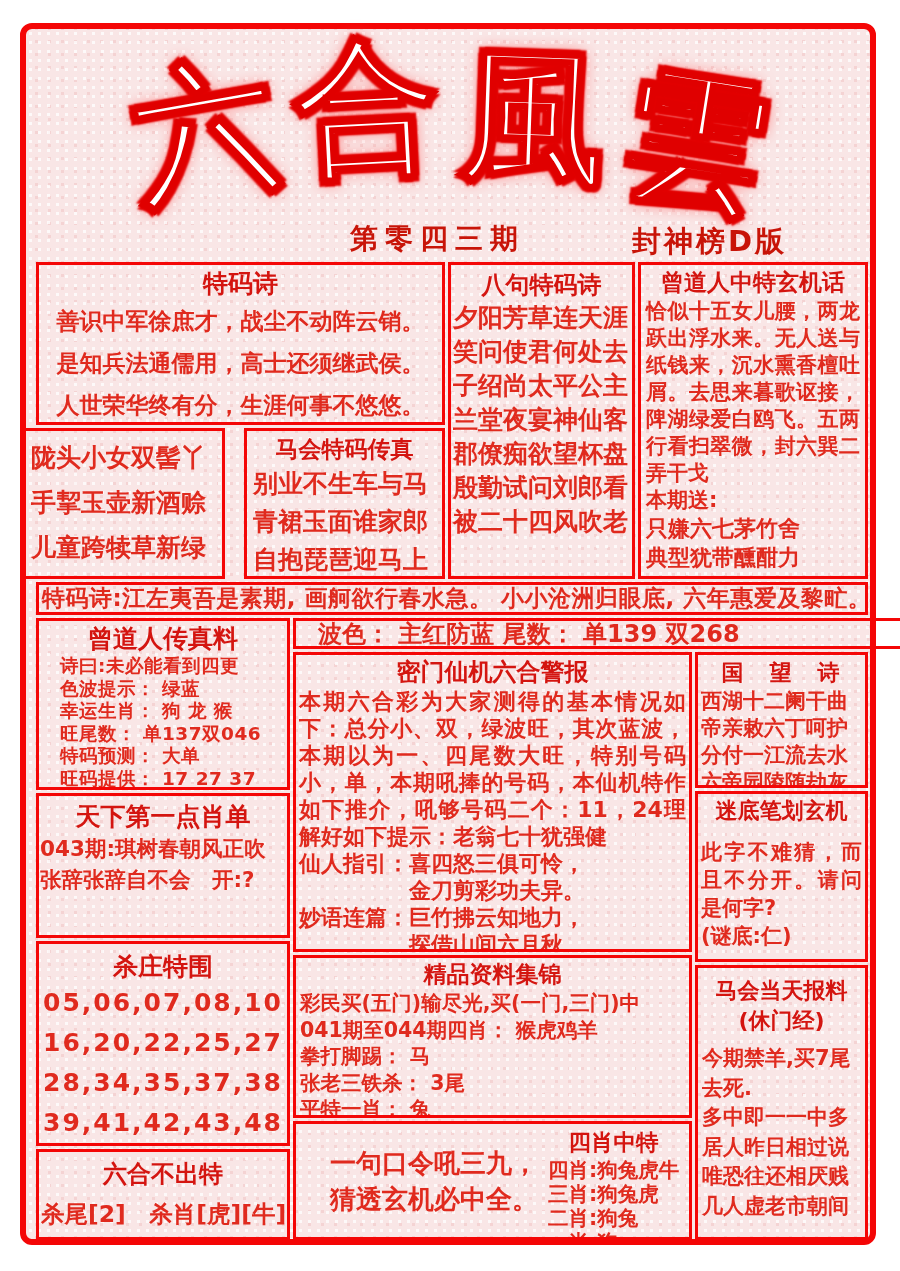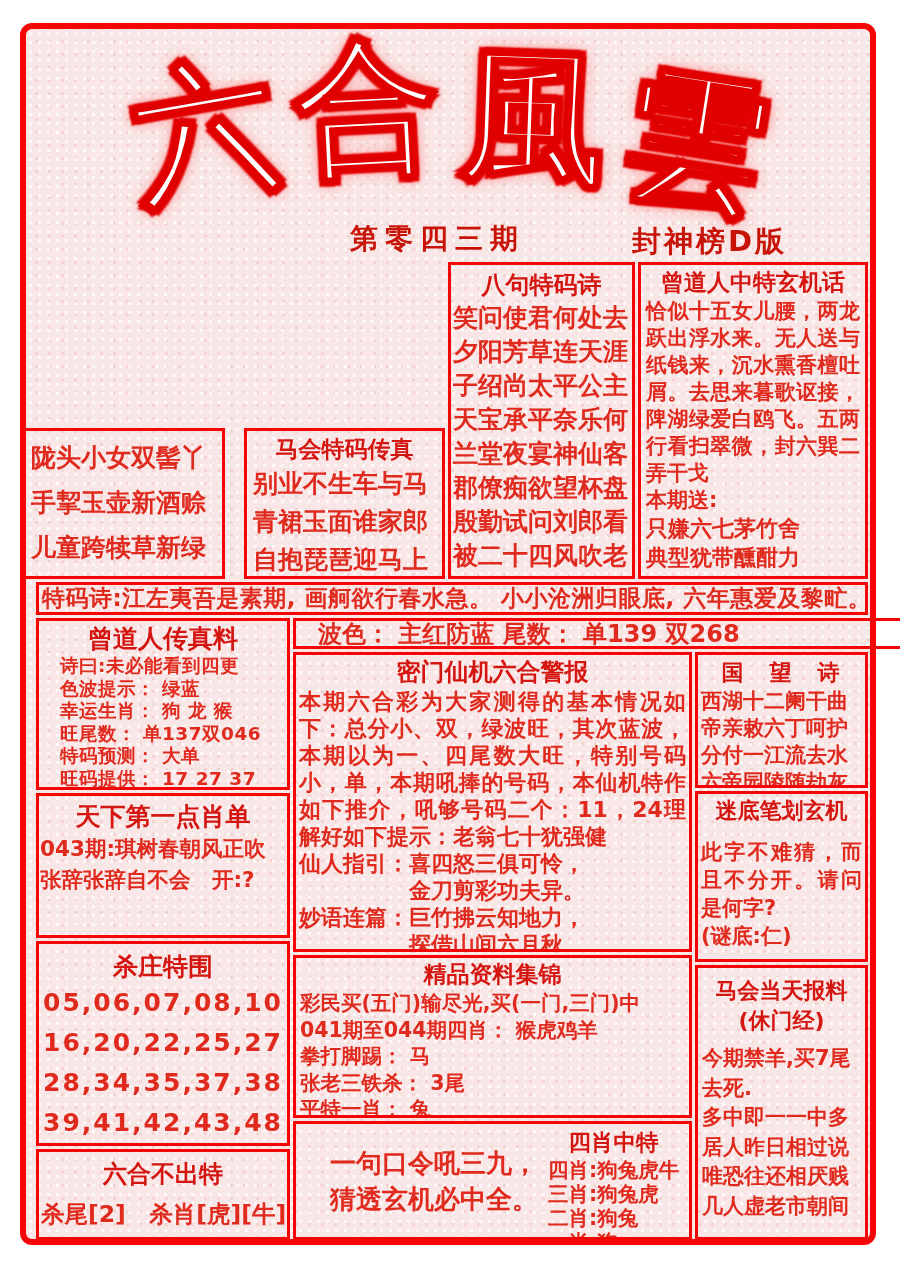--- a/index.html
+++ b/index.html
@@ -94,20 +94,28 @@
 </head>
 <body>
 
 <div id="page">
   <div class="frame"></div>
 
   <div class="title"><span class="tch">六</span><span class="tch">合</span><span class="tch">風</span><span class="tch">雲</span></div>
   <div class="issue">第零四三期</div>
   <div class="edition">封神榜D版</div>
 
+  <div class="box" id="boxA">
+    <div class="h">特码诗</div>
+    <div class="lines">
+        <div class="ln">善识中军徐庶才，战尘不动阵云销。</div>
+        <div class="ln">是知兵法通儒用，高士还须继武侯。</div>
+        <div class="ln">人世荣华终有分，生涯何事不悠悠。</div>
+      </div>
+  </div>
 
   <div class="box" id="boxB">
     <div class="lines">
         <div class="ln">陇头小女双髻丫</div>
         <div class="ln">手挈玉壶新酒赊</div>
         <div class="ln">儿童跨犊草新绿</div>
       </div>
   </div>
 
   <div class="box" id="boxC">
@@ -115,24 +123,23 @@
     <div class="lines">
         <div class="ln">别业不生车与马</div>
         <div class="ln">青裙玉面谁家郎</div>
         <div class="ln">自抱琵琶迎马上</div>
       </div>
   </div>
 
   <div class="box" id="boxD">
     <div class="h">八句特码诗</div>
     <div class="lines">
+        <div class="ln">夕阳芳草连天涯</div>
         <div class="ln">笑问使君何处去</div>
-        <div class="ln">夕阳芳草连天涯</div>
         <div class="ln">子绍尚太平公主</div>
-        <div class="ln">天宝承平奈乐何</div>
         <div class="ln">兰堂夜宴神仙客</div>
         <div class="ln">郡僚痴欲望杯盘</div>
         <div class="ln">殷勤试问刘郎看</div>
         <div class="ln">被二十四风吹老</div>
       </div>
   </div>
 
   <div class="box" id="boxE">
     <div class="h">曾道人中特玄机话</div>
     <div class="body">恰似十五女儿腰，两龙跃出浮水来。无人送与纸钱来，沉水熏香檀吐屑。去思来暮歌讴接，陴湖绿爱白鸥飞。五两行看扫翠微，封六巽二弄干戈</div>

